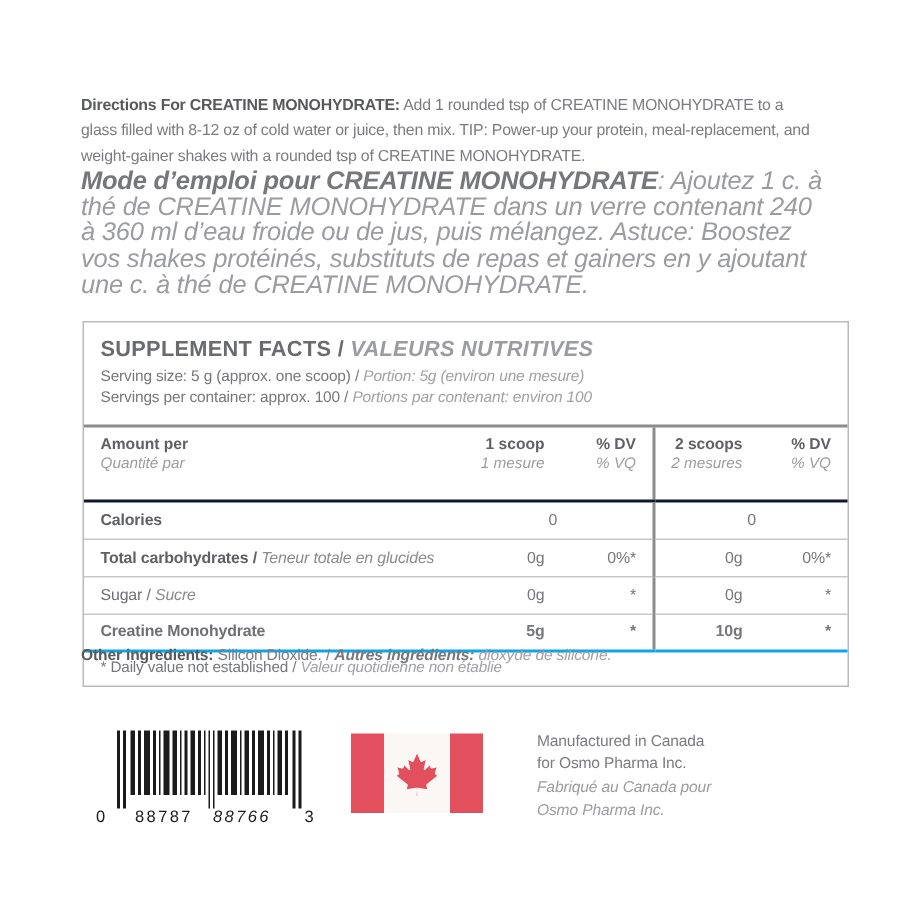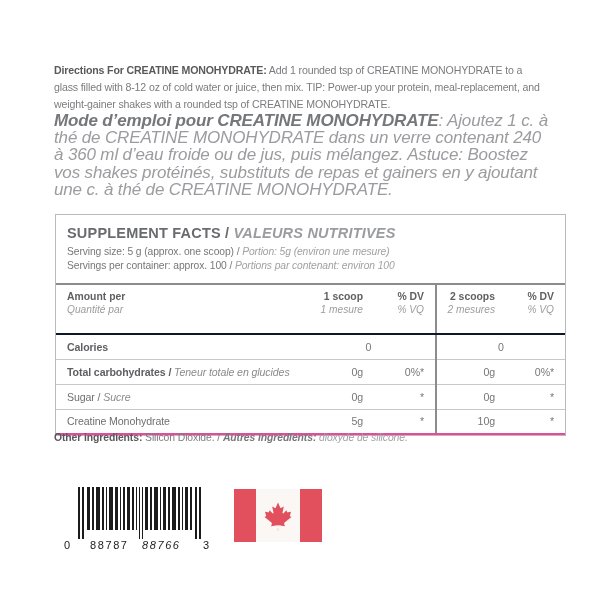--- a/index.html
+++ b/index.html
@@ -107,21 +107,21 @@
     font-size: 10.6px;
     color: #6e6f72;
     letter-spacing: -0.1px;
   }
   tr.row td.c-name { padding-left: 11px; }
   tr.row.bold td.c-name { font-weight: bold; color: #5f6063; }
   tr.row td.val { text-align: right; padding-right: 11px; color: #76777a; }
   tr.row td.val.mid { text-align: center; padding-right: 0; }
   tr.row .fr { font-style: italic; font-weight: normal; color: #8a8b8e; }
   .sep-left { border-left: 2px solid #8b8c8e; }
-  tr.last td { border-bottom: 2px solid #ec4899; }
+  tr.last td { border-bottom: 2px solid #0ea5e9; font-weight: bold; }
 
   .footnote {
     padding: 5px 11px 6px 11px;
     font-size: 10.2px;
     color: #76777a;
     letter-spacing: -0.1px;
   }
   .footnote .fr { font-style: italic; color: #a0a1a4; }
 
   
@@ -285,20 +285,23 @@
             <span>Creatine Monohydrate</span>
           </td>
           <td class="val">5g</td>
           <td class="val">*</td>
           <td class="val sep-left">10g</td>
           <td class="val">*</td>
         </tr>
       </tbody>
     </table>
 
+    <div class="footnote">
+      <span>* Daily value not established</span><span> / </span><span class="fr">Valeur quotidienne non établie</span>
+    </div>
   </div>
 
   <div class="other">
     <b>Other ingredients:</b><span> Silicon Dioxide.</span><span> / </span><span class="fr"><b>Autres ingrédients:</b><span> dioxyde de silicone.</span></span>
   </div>
 
   <div class="barcode-wrap">
     <div class="barcode-bars">
 
       <div class="bar tall" style="left:14px;width:2px;"></div>
@@ -346,14 +349,20 @@
   <div class="flag">
     <div class="flag-band"></div>
     <div class="flag-center">
       <svg width="28" height="30" viewBox="0 0 28 30" aria-hidden="true">
         <path fill="#e2505e" d="M14 1.5 L16.2 6.4 C16.6 7.2 17.3 7.0 17.9 6.6 L19.8 5.6 L18.6 11.2 C18.3 12.4 19.0 12.7 19.5 12.2 L22.4 9.3 L23.1 11.0 C23.3 11.5 23.7 11.4 24.1 11.3 L27.0 10.7 L26.0 14.2 C25.8 14.9 26.0 15.2 26.5 15.5 L27.5 16.1 L20.6 21.6 C20.0 22.1 20.1 22.5 20.3 23.2 L20.9 25.2 L14.8 24.2 C14.2 24.1 13.9 24.3 13.9 24.8 L14.2 29.5 L13.8 29.5 L14.1 24.8 C14.1 24.3 13.8 24.1 13.2 24.2 L7.1 25.2 L7.7 23.2 C7.9 22.5 8.0 22.1 7.4 21.6 L0.5 16.1 L1.5 15.5 C2.0 15.2 2.2 14.9 2.0 14.2 L1.0 10.7 L3.9 11.3 C4.3 11.4 4.7 11.5 4.9 11.0 L5.6 9.3 L8.5 12.2 C9.0 12.7 9.7 12.4 9.4 11.2 L8.2 5.6 L10.1 6.6 C10.7 7.0 11.4 7.2 11.8 6.4 Z"></path>
       </svg>
     </div>
     <div class="flag-band"></div>
   </div>
 
+  <div class="manufacturer">
+    <div>Manufactured in Canada</div>
+    <div>for Osmo Pharma Inc.</div>
+    <div class="fr">Fabriqué au Canada pour</div>
+    <div class="fr">Osmo Pharma Inc.</div>
+  </div>
 
 </div>
 
 </body></html>

